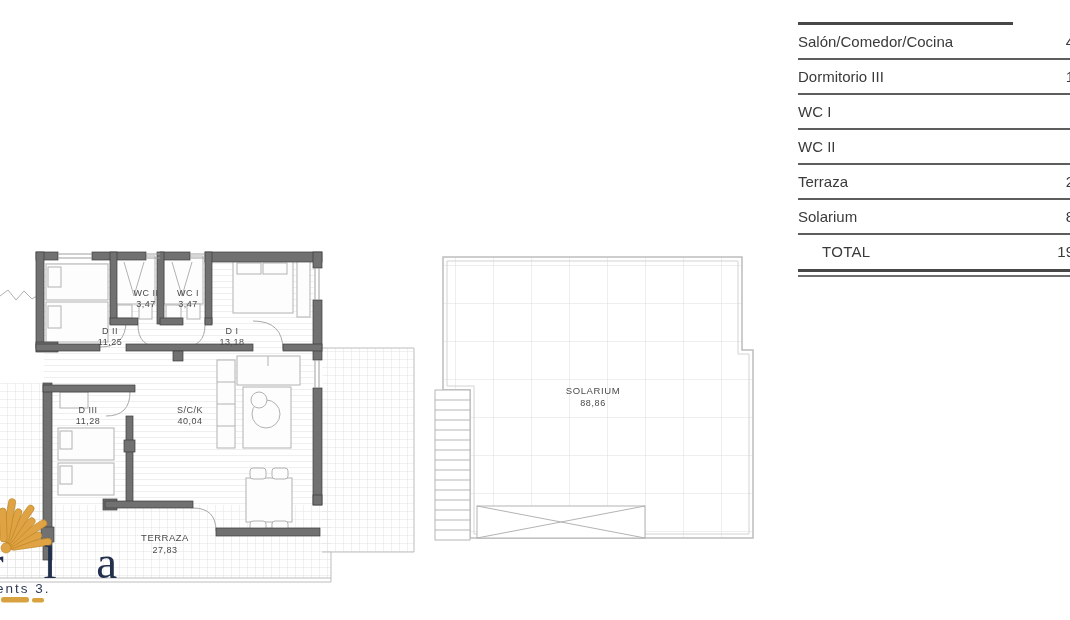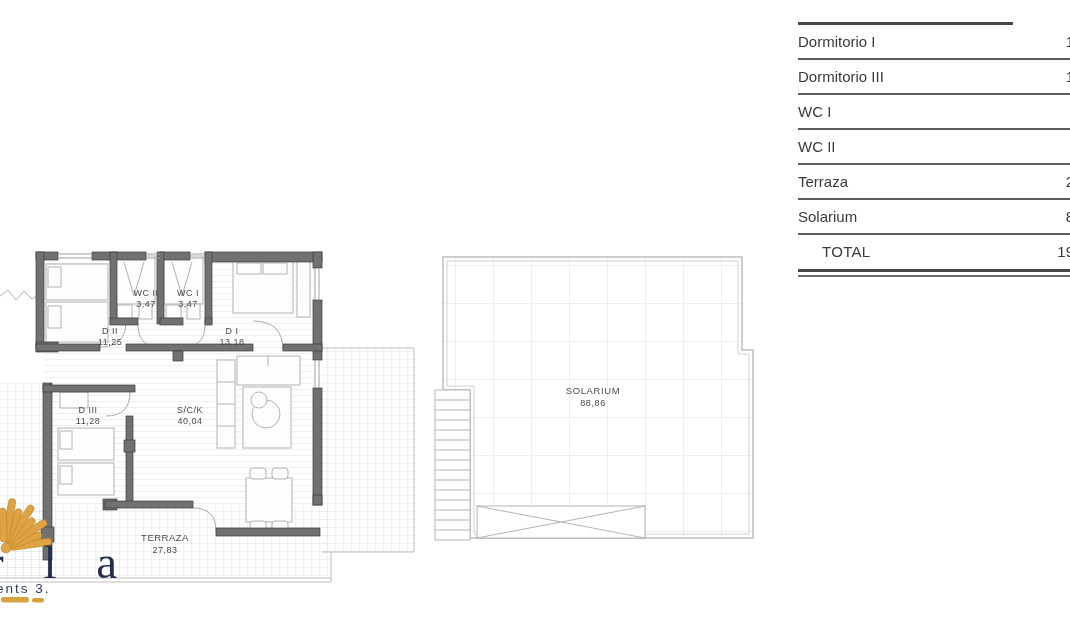--- a/index.html
+++ b/index.html
@@ -183,22 +183,22 @@
         <text x="593" y="394">SOLARIUM</text>
         <text x="593" y="406" font-size="9">88,86</text>
       </g>
     </g>
   </svg>
 
   <div class="sup-table">
     <div class="sup-topbar"></div>
 
     <div class="sup-row">
-      <span class="lbl">Dormitorio I</span>
-      <span class="sup-val">1</span>
+      <span class="lbl">Salón/Comedor/Cocina</span>
+      <span class="sup-val">4</span>
     </div>
     <div class="sup-row">
       <span class="lbl">Dormitorio III</span>
       <span class="sup-val">1</span>
     </div>
     <div class="sup-row">
       <span class="lbl">WC I</span>
       <span class="sup-val"></span>
     </div>
     <div class="sup-row">

